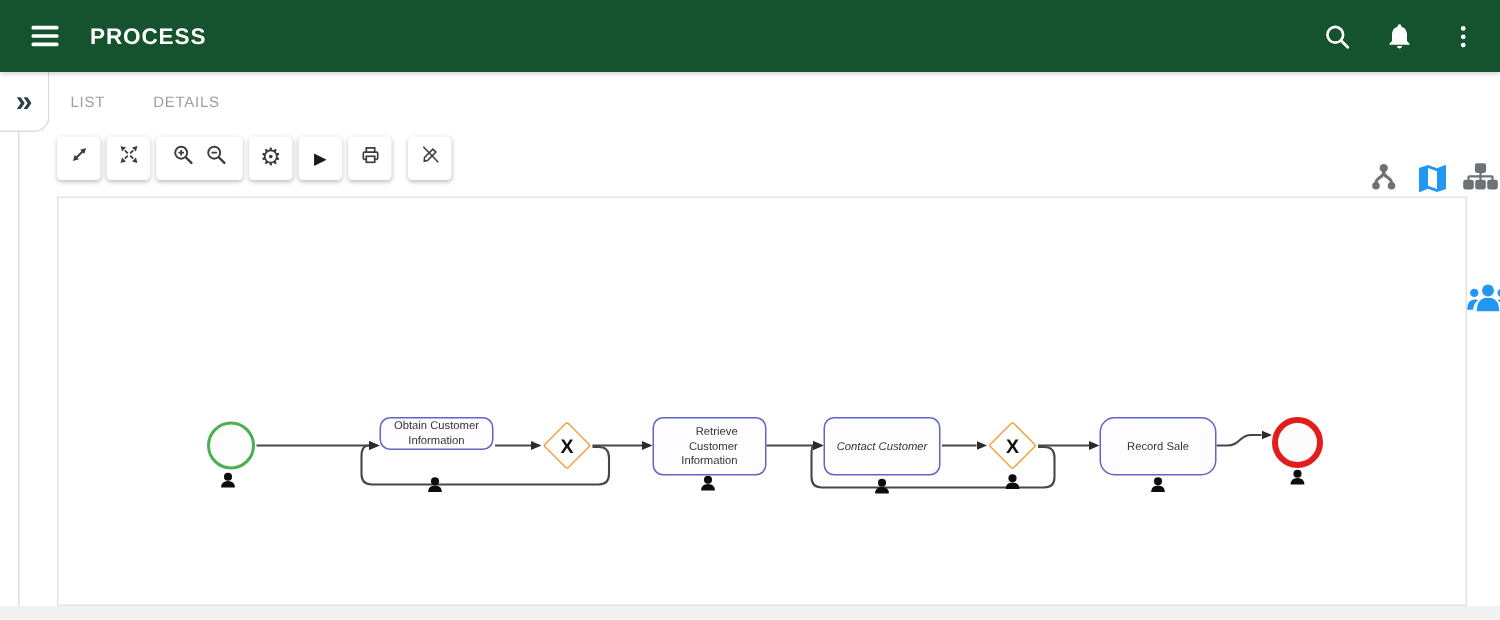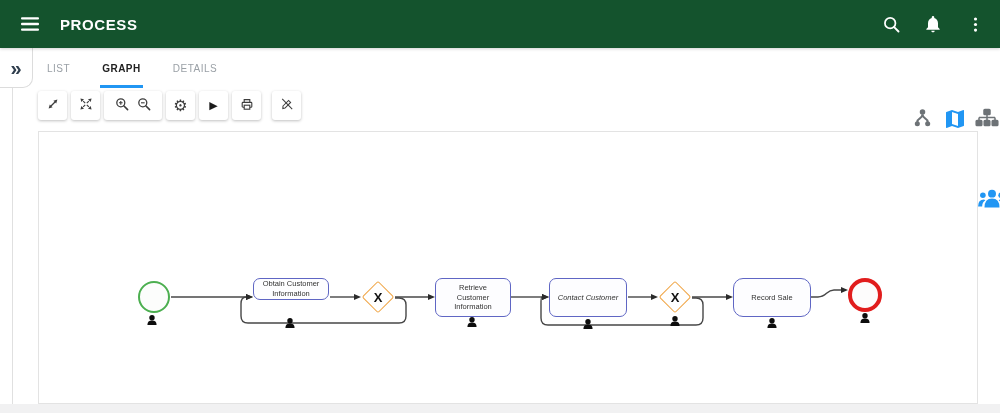--- a/index.html
+++ b/index.html
@@ -110,21 +110,20 @@
         </svg>
     </div>
   </div>
 </div>
 
 <div class="expander">»</div>
 <div class="sidebar-line"></div>
 
 <div class="tabs">
   <div class="tab">LIST</div>
-  <div class="tab active">GRAPH</div>
   <div class="tab">DETAILS</div>
 </div>
 
 <div class="toolbar">
   <div class="tbtn">
     <span>
       <svg viewBox="0 0 20 20" width="16" height="16">
           <path d="M7.5 12.5 L12.5 7.5" stroke="#3d3d3d" stroke-width="1.6"></path>
           <path d="M4.5 15.5 L9.5 14 L6 10.5 Z" fill="#3d3d3d"></path>
           <path d="M15.5 4.5 L10.5 6 L14 9.5 Z" fill="#3d3d3d"></path>
@@ -264,21 +263,21 @@
 <div class="node event-start" style="left:138px; top:281px;"></div>
 
 <div class="node task" style="left:253px; top:278px; width:76px; height:22px;">Obtain Customer
 Information</div>
 
 <div class="node gateway" style="left:361px; top:280px;">
   <div class="diamond"></div>
   <div class="gw-x">X</div>
 </div>
 
-<div class="node task" style="left:435px; top:278px; width:76px; height:39px;">Retrieve
+<div class="node task" style="left:435px; top:278px; width:76px; height:39px;text-align:right;">Retrieve
 Customer
 Information</div>
 
 <div class="node task" style="left:549px; top:278px; width:78px; height:39px;font-style:italic;">Contact Customer</div>
 
 <div class="node gateway" style="left:658px; top:280px;">
   <div class="diamond"></div>
   <div class="gw-x">X</div>
 </div>
 

